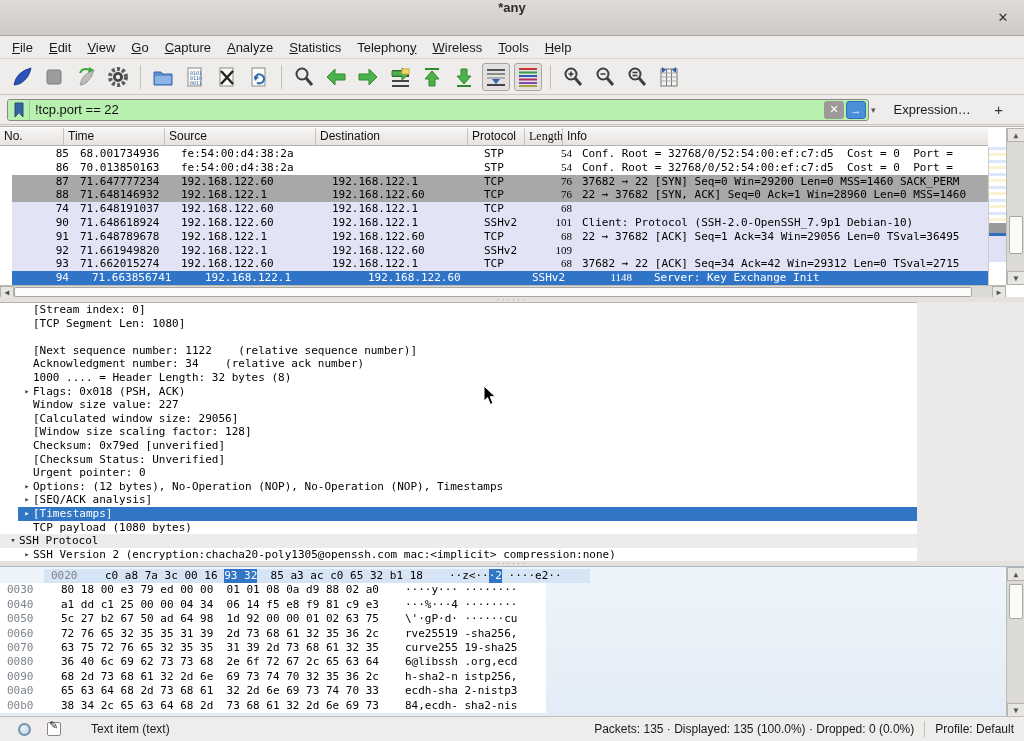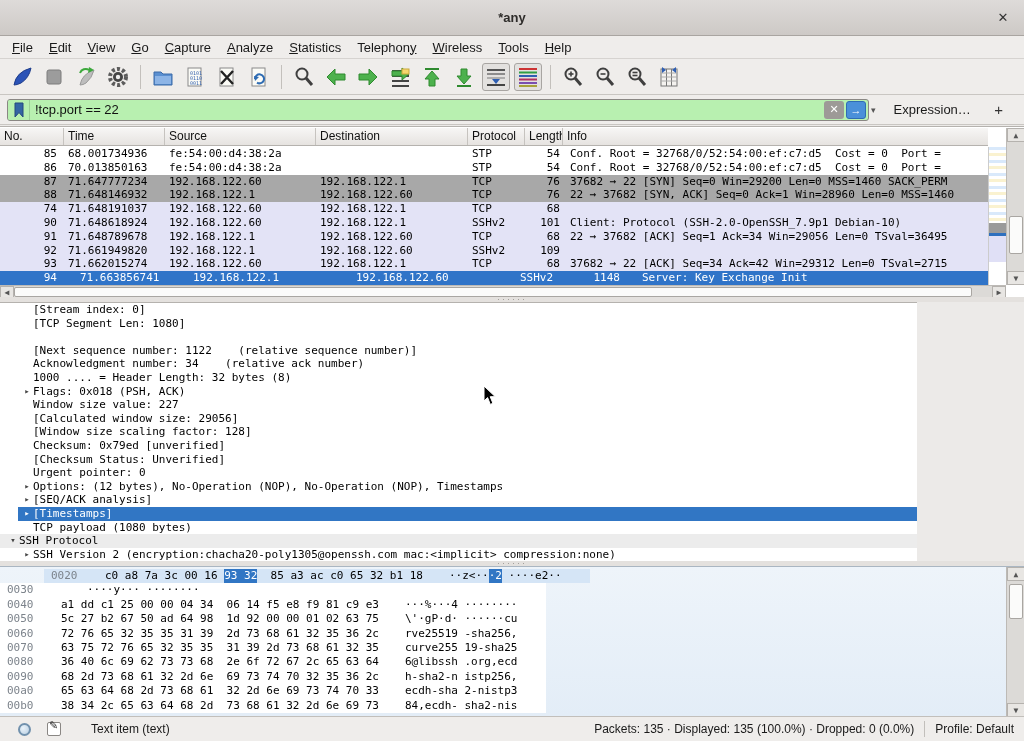--- a/index.html
+++ b/index.html
@@ -8,21 +8,21 @@
     position: relative; width: 1024px; height: 741px;
     background:#eceae8; overflow: hidden;
     font-family: "Liberation Sans", sans-serif;
     -webkit-font-smoothing: antialiased;
   }
   
   .titlebar {
     position:absolute; left:0; top:0; width:1024px; height:36px;
     background:linear-gradient(#dedbd9,#cdc9c6);
     border-bottom:1px solid #a9a5a1;
-    display:flex; align-items:center; justify-content:center;
+    display:flex; justify-content:center;
   }
   .title-text { font-weight:bold; font-size:13px; color:#2e2c2a; }
   .close-btn { position:absolute; right:12px; top:9px; width:18px; height:18px;
     font-size:13px; color:#333; text-align:center; line-height:18px; cursor:default;}
   
   .menubar {
     position:absolute; left:0; top:36px; width:1024px; height:23px;
     background:#efedeb; display:flex; align-items:center; padding-left:4px;
     border-bottom:1px solid #d6d3d0; font-size:13px; color:#1a1a1a;
   }
@@ -62,29 +62,29 @@
     position:absolute; left:0; top:126px; width:1024px; height:171px;
     background:#fff; border-top:1px solid #b5b2ae;
     font-family:"DejaVu Sans Mono", monospace; font-size:11px;
   }
   .phdr {
     position:absolute; left:0; top:1px; width:988px; height:18px;
     background:linear-gradient(#f7f6f5,#e6e3e0); border-bottom:1px solid #b5b2ae;
     display:flex; color:#111; font-family:"Liberation Sans",sans-serif; font-size:12px;
   }
   .phdr .hc { border-right:1px solid #c6c3bf; padding:1px 0 0 4px; overflow:hidden; white-space:nowrap; }
-  .rows { position:absolute; left:0; top:20px; width:988px; }
+  .rows { position:absolute; left:12px; top:20px; width:988px; }
   .prow { display:flex; height:13.8px; line-height:13.8px; white-space:nowrap; color:#000; }
   .prow .c { overflow:hidden; white-space:pre; }
   .cno    { width:64px;  text-align:right; padding-right:7px; }
   .ctime  { width:101px; padding-left:4px; }
   .csrc   { width:151px; padding-left:4px; }
   .cdst   { width:152px; padding-left:4px; }
   .cproto { width:57px;  padding-left:4px; }
-  .clen   { width:38px;  text-align:right; padding-right:3px; }
+  .clen   { width:38px;  text-align:right; padding-right:3px;font-family:Liberation Serif, serif; }
   .cinfo  { flex:1; padding-left:7px; }
   .r-white { background:#ffffff; }
   .r-gray  { background:#a8a8a8; }
   .r-lav   { background:#e3e3f6; }
   .r-sel   { background:#3074c8; color:#fff !important;gap:12px; }
   .r-sel .c { color:#fff; }
   
   .minimap { position:absolute; left:988px; top:20px; width:18px; height:138px; background:#fff; border-left:1px solid #ccc; }
   .mm-band { width:100%; }
   .vscroll { position:absolute; width:18px; background:#dcdad7; border-left:1px solid #bdbab6; }
@@ -491,21 +491,21 @@
 
   <div class="splitter" style="top:561px;">
       <span class="dots">······</span>
     </div>
 
   <div class="hexpane">
     <div style="height:2px;"></div>
     <div class="hrow hl">
       <span class="hoff">0020</span><span class="hhex">c0 a8 7a 3c 00 16 </span><span class="hhex bsel">93 32</span><span class="hhex">  85 a3 ac c0 65 32 b1 18</span><span class="hascii">··z&lt;··</span><span class="hhex bsel">·2</span><span class="hhex"> ····e2··</span>
     </div>
-    <div class="hrow"><span class="hoff">0030</span><span class="hascii">····y··· ········</span></div>
+    <div class="hrow"><span class="hoff">0030</span><span class="hhex">80 18 00 e3 79 ed 00 00  01 01 08 0a d9 88 02 a0</span><span class="hascii">····y··· ········</span></div>
     <div class="hrow"><span class="hoff">0040</span><span class="hhex">a1 dd c1 25 00 00 04 34  06 14 f5 e8 f9 81 c9 e3</span><span class="hascii">···%···4 ········</span></div>
     <div class="hrow"><span class="hoff">0050</span><span class="hhex">5c 27 b2 67 50 ad 64 98  1d 92 00 00 01 02 63 75</span><span class="hascii">\'·gP·d· ······cu</span></div>
     <div class="hrow"><span class="hoff">0060</span><span class="hhex">72 76 65 32 35 35 31 39  2d 73 68 61 32 35 36 2c</span><span class="hascii">rve25519 -sha256,</span></div>
     <div class="hrow"><span class="hoff">0070</span><span class="hhex">63 75 72 76 65 32 35 35  31 39 2d 73 68 61 32 35</span><span class="hascii">curve255 19-sha25</span></div>
     <div class="hrow"><span class="hoff">0080</span><span class="hhex">36 40 6c 69 62 73 73 68  2e 6f 72 67 2c 65 63 64</span><span class="hascii">6@libssh .org,ecd</span></div>
     <div class="hrow"><span class="hoff">0090</span><span class="hhex">68 2d 73 68 61 32 2d 6e  69 73 74 70 32 35 36 2c</span><span class="hascii">h-sha2-n istp256,</span></div>
     <div class="hrow"><span class="hoff">00a0</span><span class="hhex">65 63 64 68 2d 73 68 61  32 2d 6e 69 73 74 70 33</span><span class="hascii">ecdh-sha 2-nistp3</span></div>
     <div class="hrow"><span class="hoff">00b0</span><span class="hhex">38 34 2c 65 63 64 68 2d  73 68 61 32 2d 6e 69 73</span><span class="hascii">84,ecdh- sha2-nis</span></div>
     <div class="vscroll">
       <div class="sarrow" style="top:0;">▲</div>

